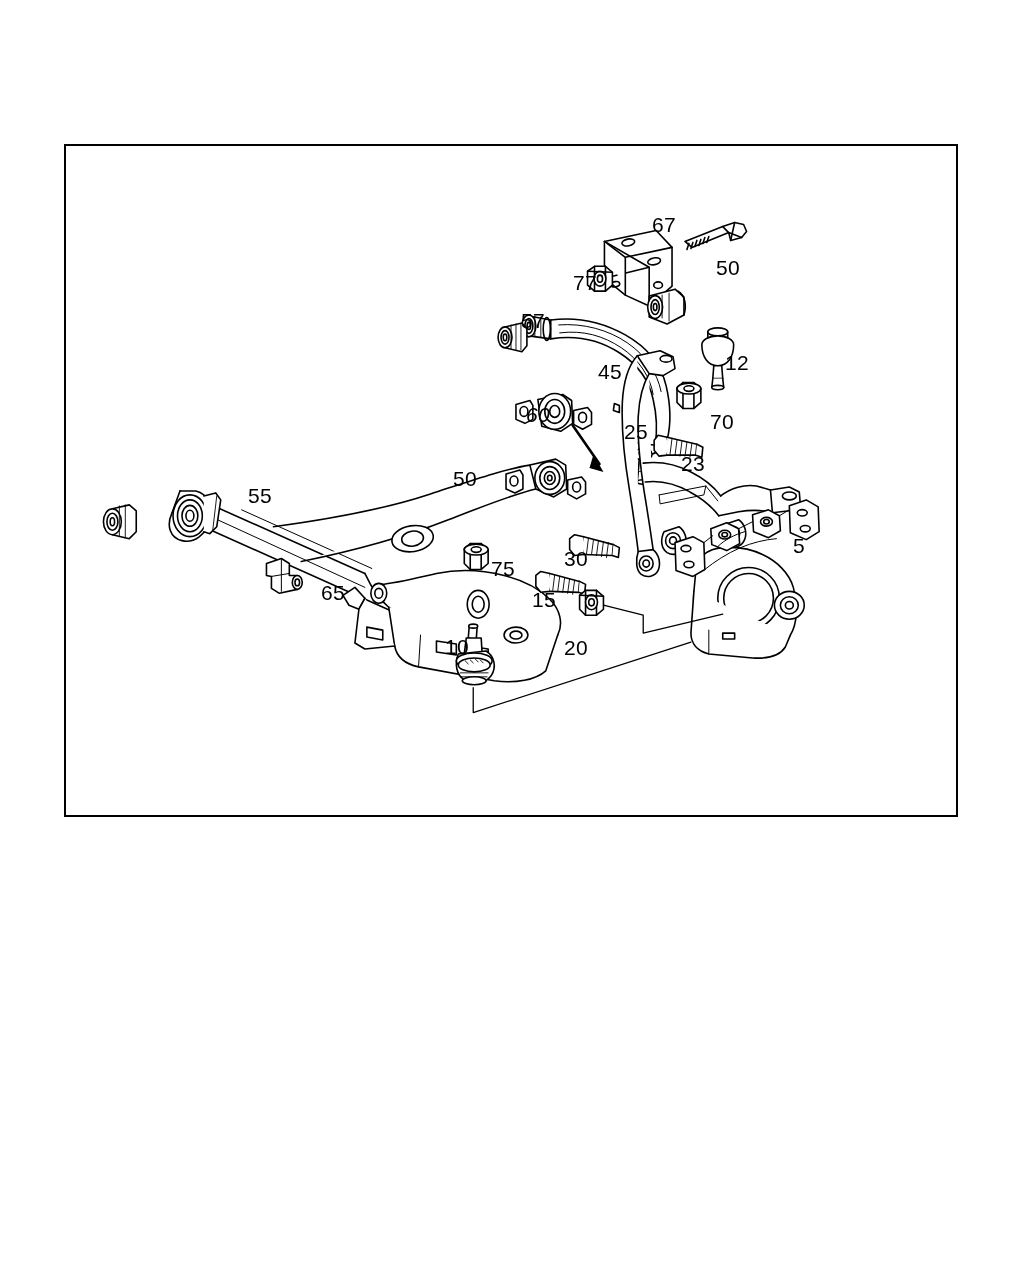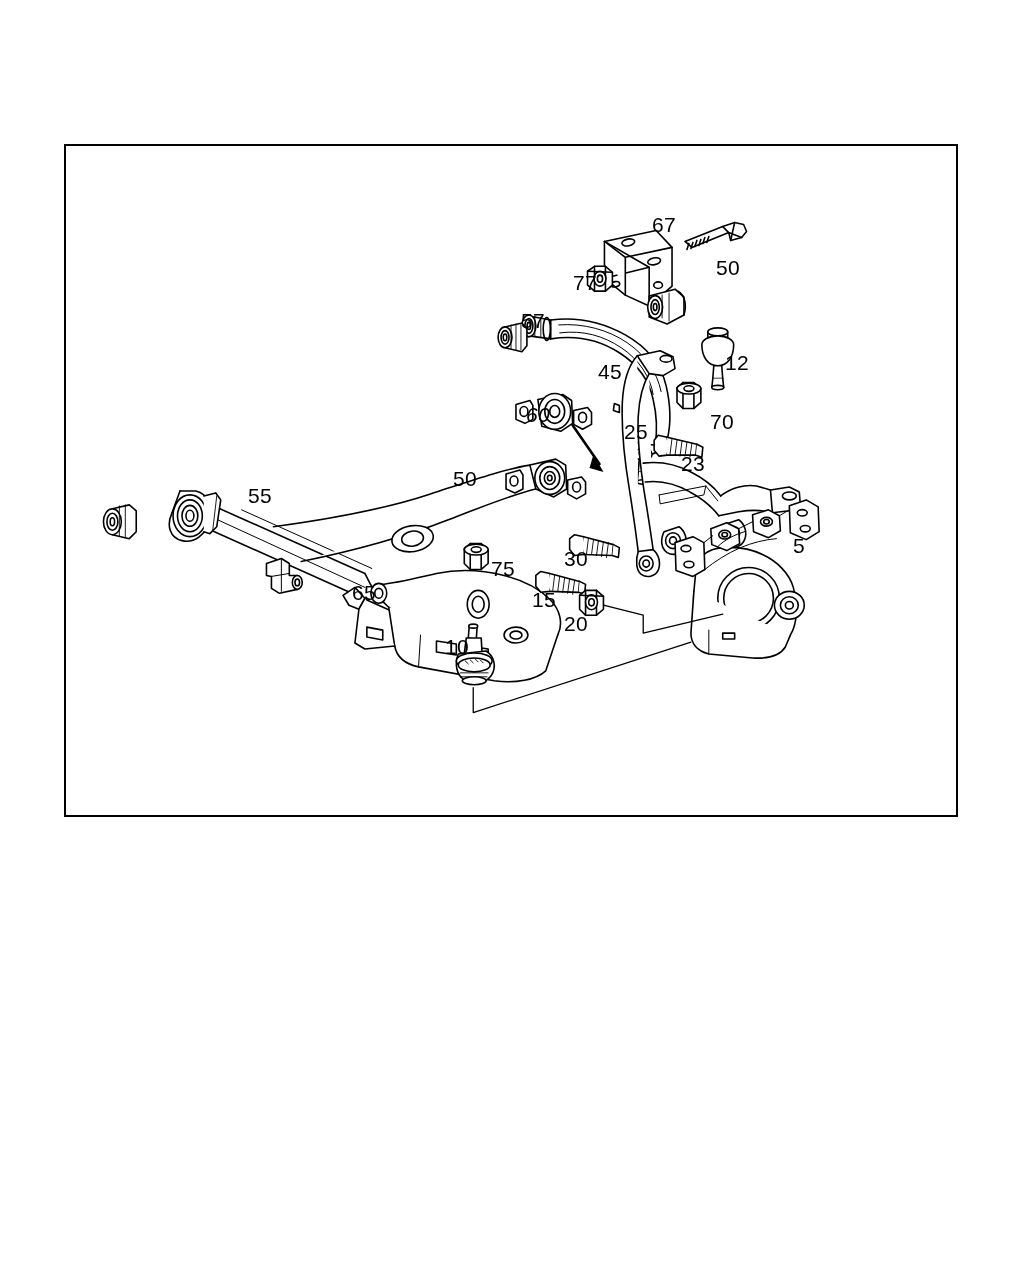--- a/index.html
+++ b/index.html
@@ -382,30 +382,30 @@
           <path d="M541 462 L580 472 L580 490 L660 471" stroke-width="1.3"></path>
         </g>
 
       </g>
     </svg>
 
     <div class="callout" style="left:727px; top:389px;">5</div>
     <div class="callout" style="left:379px; top:490px;">10</div>
     <div class="callout" style="left:659px; top:206px;">12</div>
     <div class="callout" style="left:466px; top:443px;text-align:center;">15</div>
-    <div class="callout" style="left:498px; top:467px;text-align:right;">20</div>
+    <div class="callout" style="left:498px; top:491px;text-align:right;">20</div>
     <div class="callout" style="left:558px; top:275px;">25</div>
     <div class="callout" style="left:498px; top:402px;">30</div>
     <div class="callout" style="left:615px; top:307px;">23</div>
     <div class="callout" style="left:532px; top:215px;">45</div>
     <div class="callout" style="left:387px; top:322px;">50</div>
     <div class="callout" style="left:182px; top:339px;">55</div>
     <div class="callout" style="left:455px; top:164px;">57</div>
     <div class="callout" style="left:460px; top:258px;font-style:italic;">60</div>
-    <div class="callout" style="left:255px; top:436px;margin-left:31px;">65</div>
+    <div class="callout" style="left:255px; top:436px;">65</div>
     <div class="callout" style="left:586px; top:68px;">67</div>
     <div class="callout" style="left:650px; top:111px;">50</div>
     <div class="callout" style="left:644px; top:265px;">70</div>
     <div class="callout" style="left:425px; top:404px;margin-top:8px;">75</div>
     <div class="callout" style="left:507px; top:109px;margin-top:17px;">77</div>
 
   </div>
 </div>
 
 </body></html>

